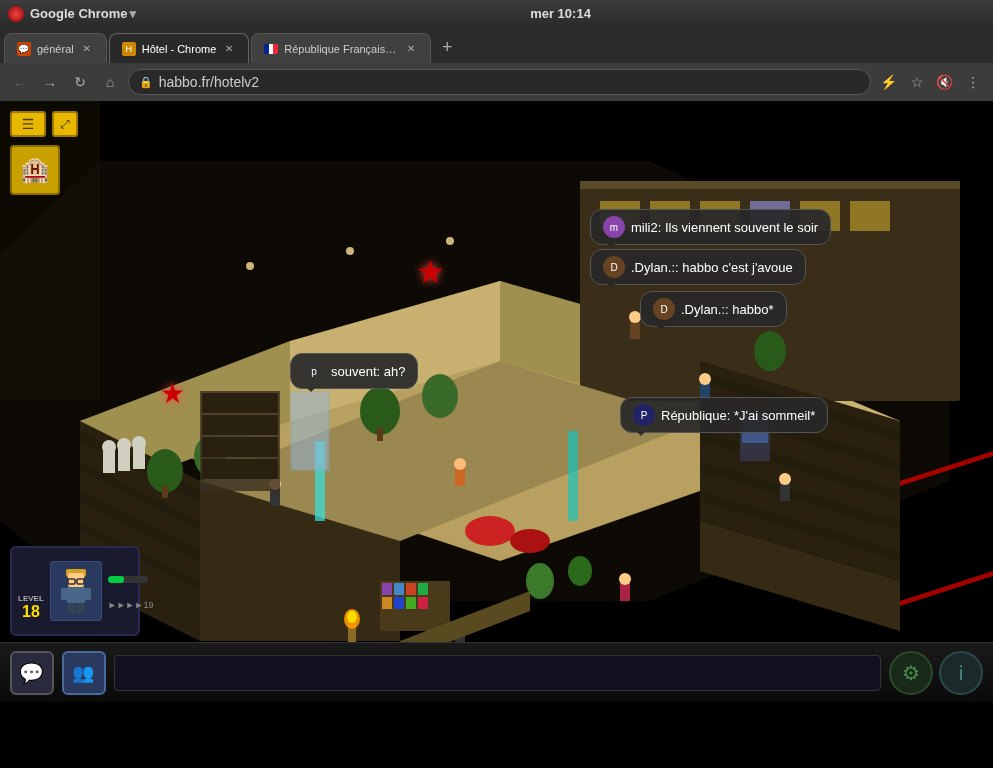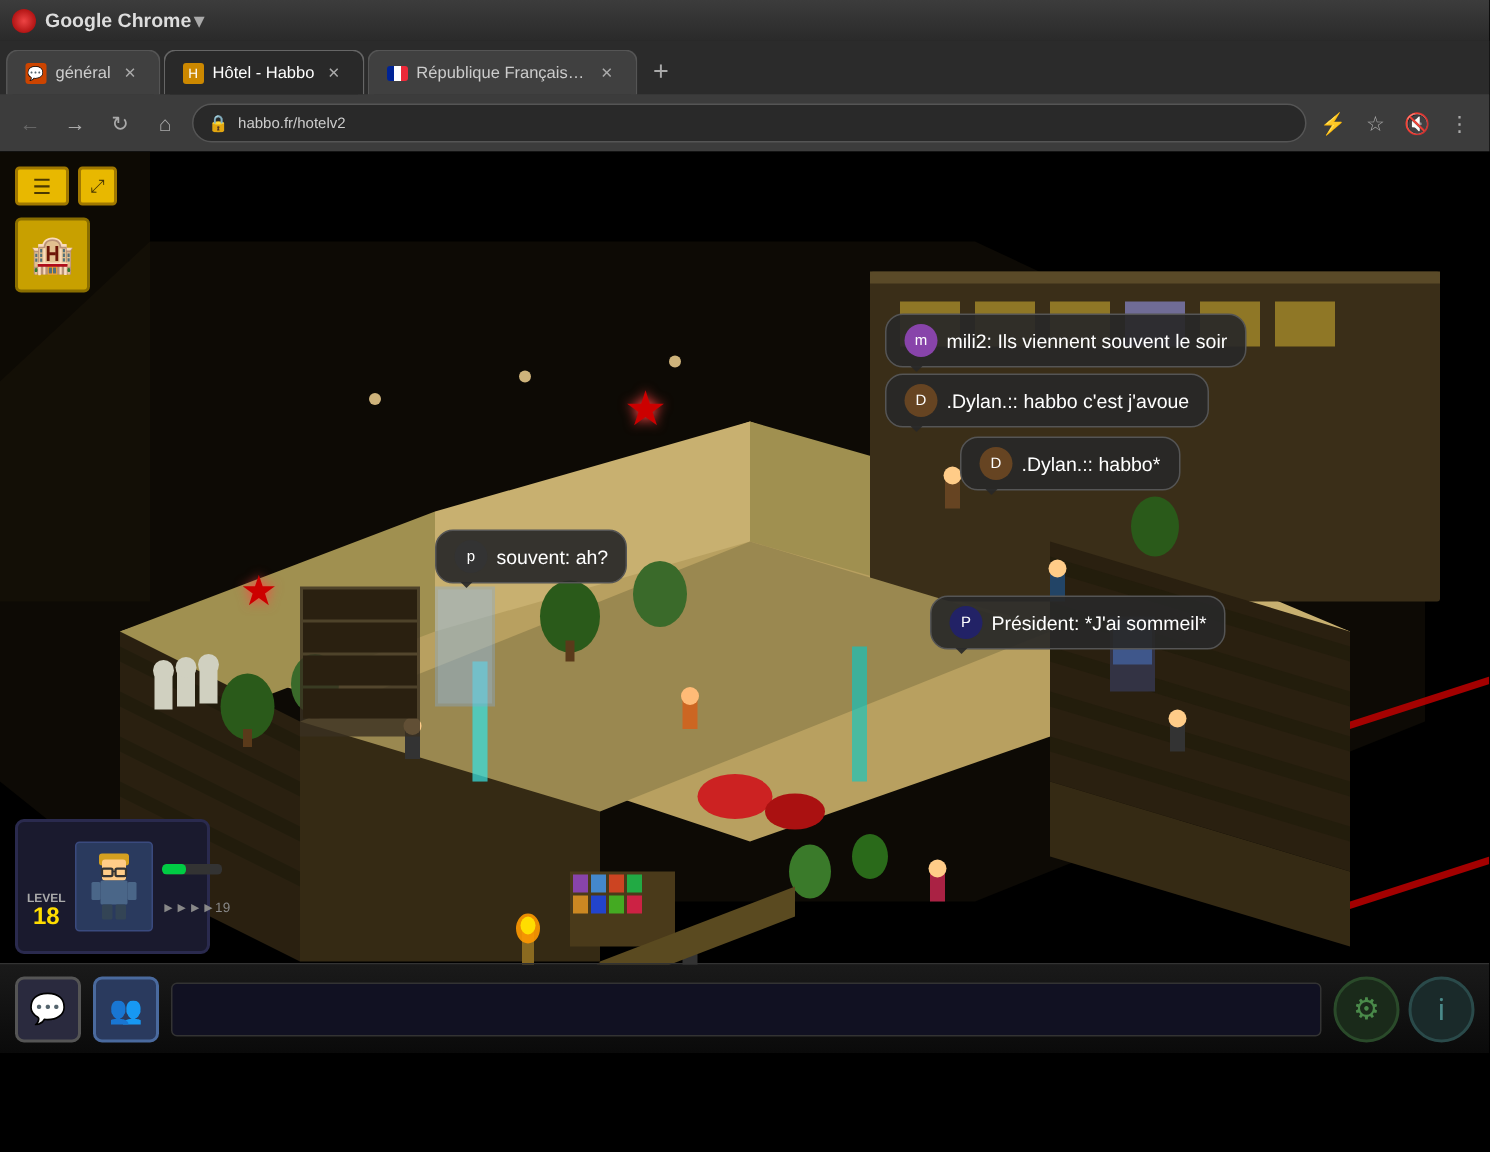--- a/index.html
+++ b/index.html
@@ -140,21 +140,21 @@
       color: #ccc;
       font-size: 12px;
       gap: 6px;
     }
     .lock-icon {
       font-size: 11px;
       color: #aaa;
     }
     .url-text {
       color: #ccc;
-      font-size: 10px;
+      font-size: 14px;
     }
     .toolbar-icons {
       display: flex;
       gap: 4px;
       align-items: center;
     }
     .toolbar-icon-btn {
       width: 24px;
       height: 24px;
       display: flex;
@@ -357,39 +357,40 @@
       height: 100%;
     }
   </style>
 </head>
 <body>
 
 <div id="os-titlebar">
   <div class="os-icon"></div>
   <span style="font-size:13px;color:#ddd;font-weight:bold;">Google Chrome</span>
   <span style="color:#aaa;margin-left:2px;font-size:13px;">▾</span>
+  <span class="title-text">mer 10:14</span>
 </div>
 
 <div id="browser-chrome">
 
   <div id="tab-bar">
 
     <div class="tab">
       <div class="tab-favicon" style="background:#cc4400;border-radius:2px;display:flex;align-items:center;justify-content:center;">
         <span style="font-size:9px;color:#fff;">💬</span>
       </div>
       <span class="tab-label">général</span>
       <span class="tab-close">✕</span>
     </div>
 
     <div class="tab active">
       <div class="tab-favicon" style="background:#cc8800;border-radius:2px;display:flex;align-items:center;justify-content:center;">
         <span style="font-size:9px;color:#fff;">H</span>
       </div>
-      <span class="tab-label">Hôtel - Habbo</span>
+      <span class="tab-label">Hôtel - Chrome</span>
       <span class="tab-close">✕</span>
     </div>
 
     <div class="tab">
       <div class="tab-favicon" style="background:linear-gradient(to right,#002395 33%,#fff 33% 66%,#ed2939 66%);border-radius:2px;width:14px;height:10px;"></div>
       <span class="tab-label">République Française de</span>
       <span class="tab-close">✕</span>
     </div>
     <div class="new-tab-btn">+</div>
   </div>
@@ -593,21 +594,21 @@
     <div class="bubble-avatar" style="background:#333;">
       <span style="font-size:10px;color:#fff;">p</span>
     </div>
     <span>souvent: ah?</span>
   </div>
 
   <div class="chat-bubble" style="top:296px;left:620px;">
     <div class="bubble-avatar" style="background:#222266;">
       <span style="font-size:10px;color:#fff;">P</span>
     </div>
-    <span>Président: *J'ai sommeil*</span>
+    <span>République: *J'ai sommeil*</span>
   </div>
 
   <div id="user-widget" style="position:absolute;bottom:66px;left:10px;background:#1a1a2e;border:2px solid #2a2a4e;border-radius:6px;width:130px;height:90px;display:flex;align-items:center;padding:6px;gap:6px;">
     <div class="level-badge">
       <span style="font-size:8px;color:#aaa;font-weight:bold;margin-top:32px;">LEVEL</span>
       <span style="font-size:16px;color:#ffdd00;font-weight:bold;">18</span>
     </div>
     <div class="user-avatar-box" style="width:52px;height:60px;background:#2a3a5e;border:1px solid #3a4a7e;border-radius:3px;display:flex;align-items:center;justify-content:center;overflow:hidden;">
 
       <svg width="40" height="52" viewBox="0 0 40 52" xmlns="http://www.w3.org/2000/svg">

